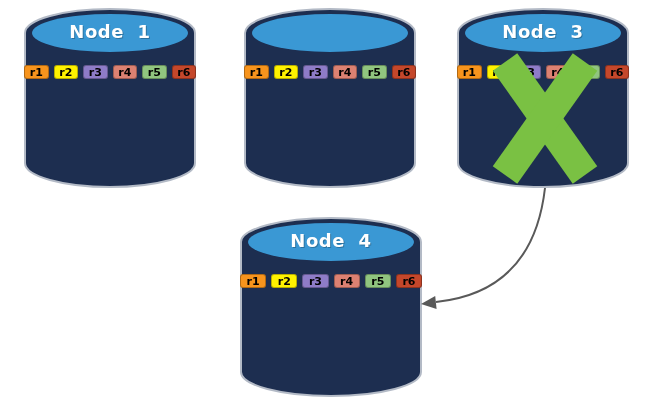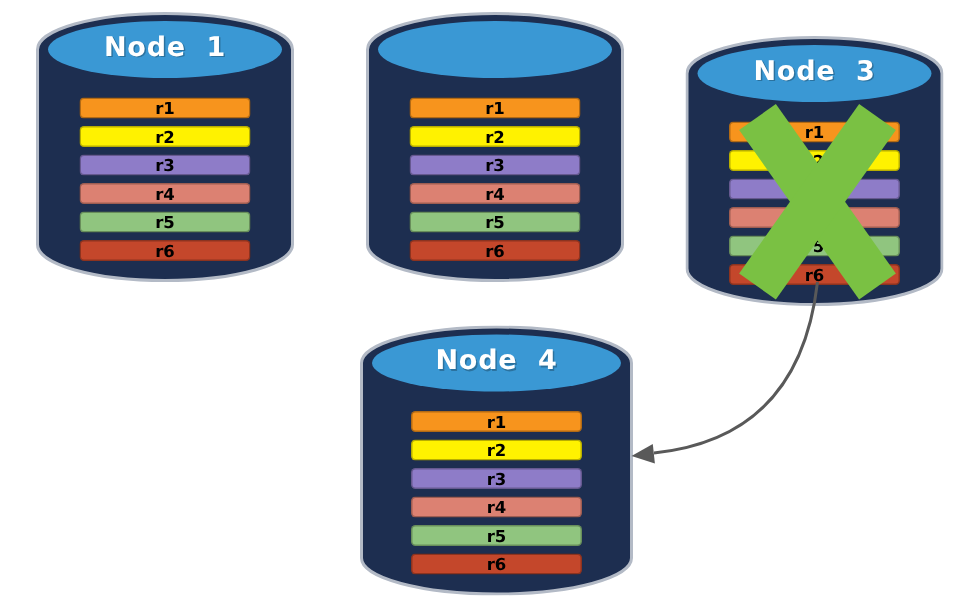--- a/index.html
+++ b/index.html
@@ -4,21 +4,21 @@
 <style>
   html,body{margin:0;padding:0;background:#ffffff;}
   .stage{position:relative;width:646px;height:402px;background:#ffffff;overflow:hidden;
          font-family:"DejaVu Sans","Liberation Sans",sans-serif;}
   .node{position:absolute;width:172px;height:180px;}
   .node.wide{width:182px;}
   .node svg.cyl{position:absolute;left:0;top:0;display:block;}
   .node-title{position:absolute;top:13px;left:0;right:0;text-align:center;
               color:#ffffff;font-weight:bold;font-size:18px;word-spacing:7px;
               letter-spacing:.5px;text-shadow:1px 1px 0 rgba(0,0,0,.25);}
-  .rows{position:absolute;top:57px;left:0;right:0;display:flex;flex-direction:column;
+  .rows{position:absolute;top:57px;left:0;right:0;display:flex;flex-direction:row;
         align-items:center;gap:5px;}
   .row{box-sizing:border-box;width:114px;height:14px;border-radius:3px;
        border:1px solid rgba(0,0,0,.28);display:flex;align-items:center;justify-content:center;
        font-size:11px;font-weight:bold;color:#000;line-height:1;}
   .x-mark{position:absolute;left:30px;top:38px;}
   .arrow-layer{position:absolute;left:0;top:0;pointer-events:none;}
 </style>
 </head>
 <body>
 
@@ -48,21 +48,21 @@
     <div class="rows">
       <div class="row" style="background-color: rgb(247, 148, 29);">r1</div>
       <div class="row" style="background-color: rgb(255, 242, 0);">r2</div>
       <div class="row" style="background-color: rgb(142, 124, 200);">r3</div>
       <div class="row" style="background-color: rgb(220, 129, 114);">r4</div>
       <div class="row" style="background-color: rgb(144, 197, 127);">r5</div>
       <div class="row" style="background-color: rgb(196, 71, 43);">r6</div>
     </div>
   </div>
 
-  <div class="node" style="left:457px;top:24px;">
+  <div class="node" style="left:457px;top:8px;">
     <svg class="cyl" width="172" height="180" viewBox="0 0 172 180">
       <path d="M 1 25 A 85 24 0 0 1 171 25 L 171 155 A 85 24 0 0 1 1 155 Z" stroke="#B3BAC6" stroke-width="2" fill="#1D2E50"></path>
       <ellipse cx="86" cy="25" rx="78" ry="19" fill="#3A98D4"></ellipse>
     </svg>
     <div class="node-title">Node 3</div>
     <div class="rows">
       <div class="row" style="background-color: rgb(247, 148, 29);">r1</div>
       <div class="row" style="background-color: rgb(255, 242, 0);">r2</div>
       <div class="row" style="background-color: rgb(142, 124, 200);">r3</div>
       <div class="row" style="background-color: rgb(220, 129, 114);">r4</div>

